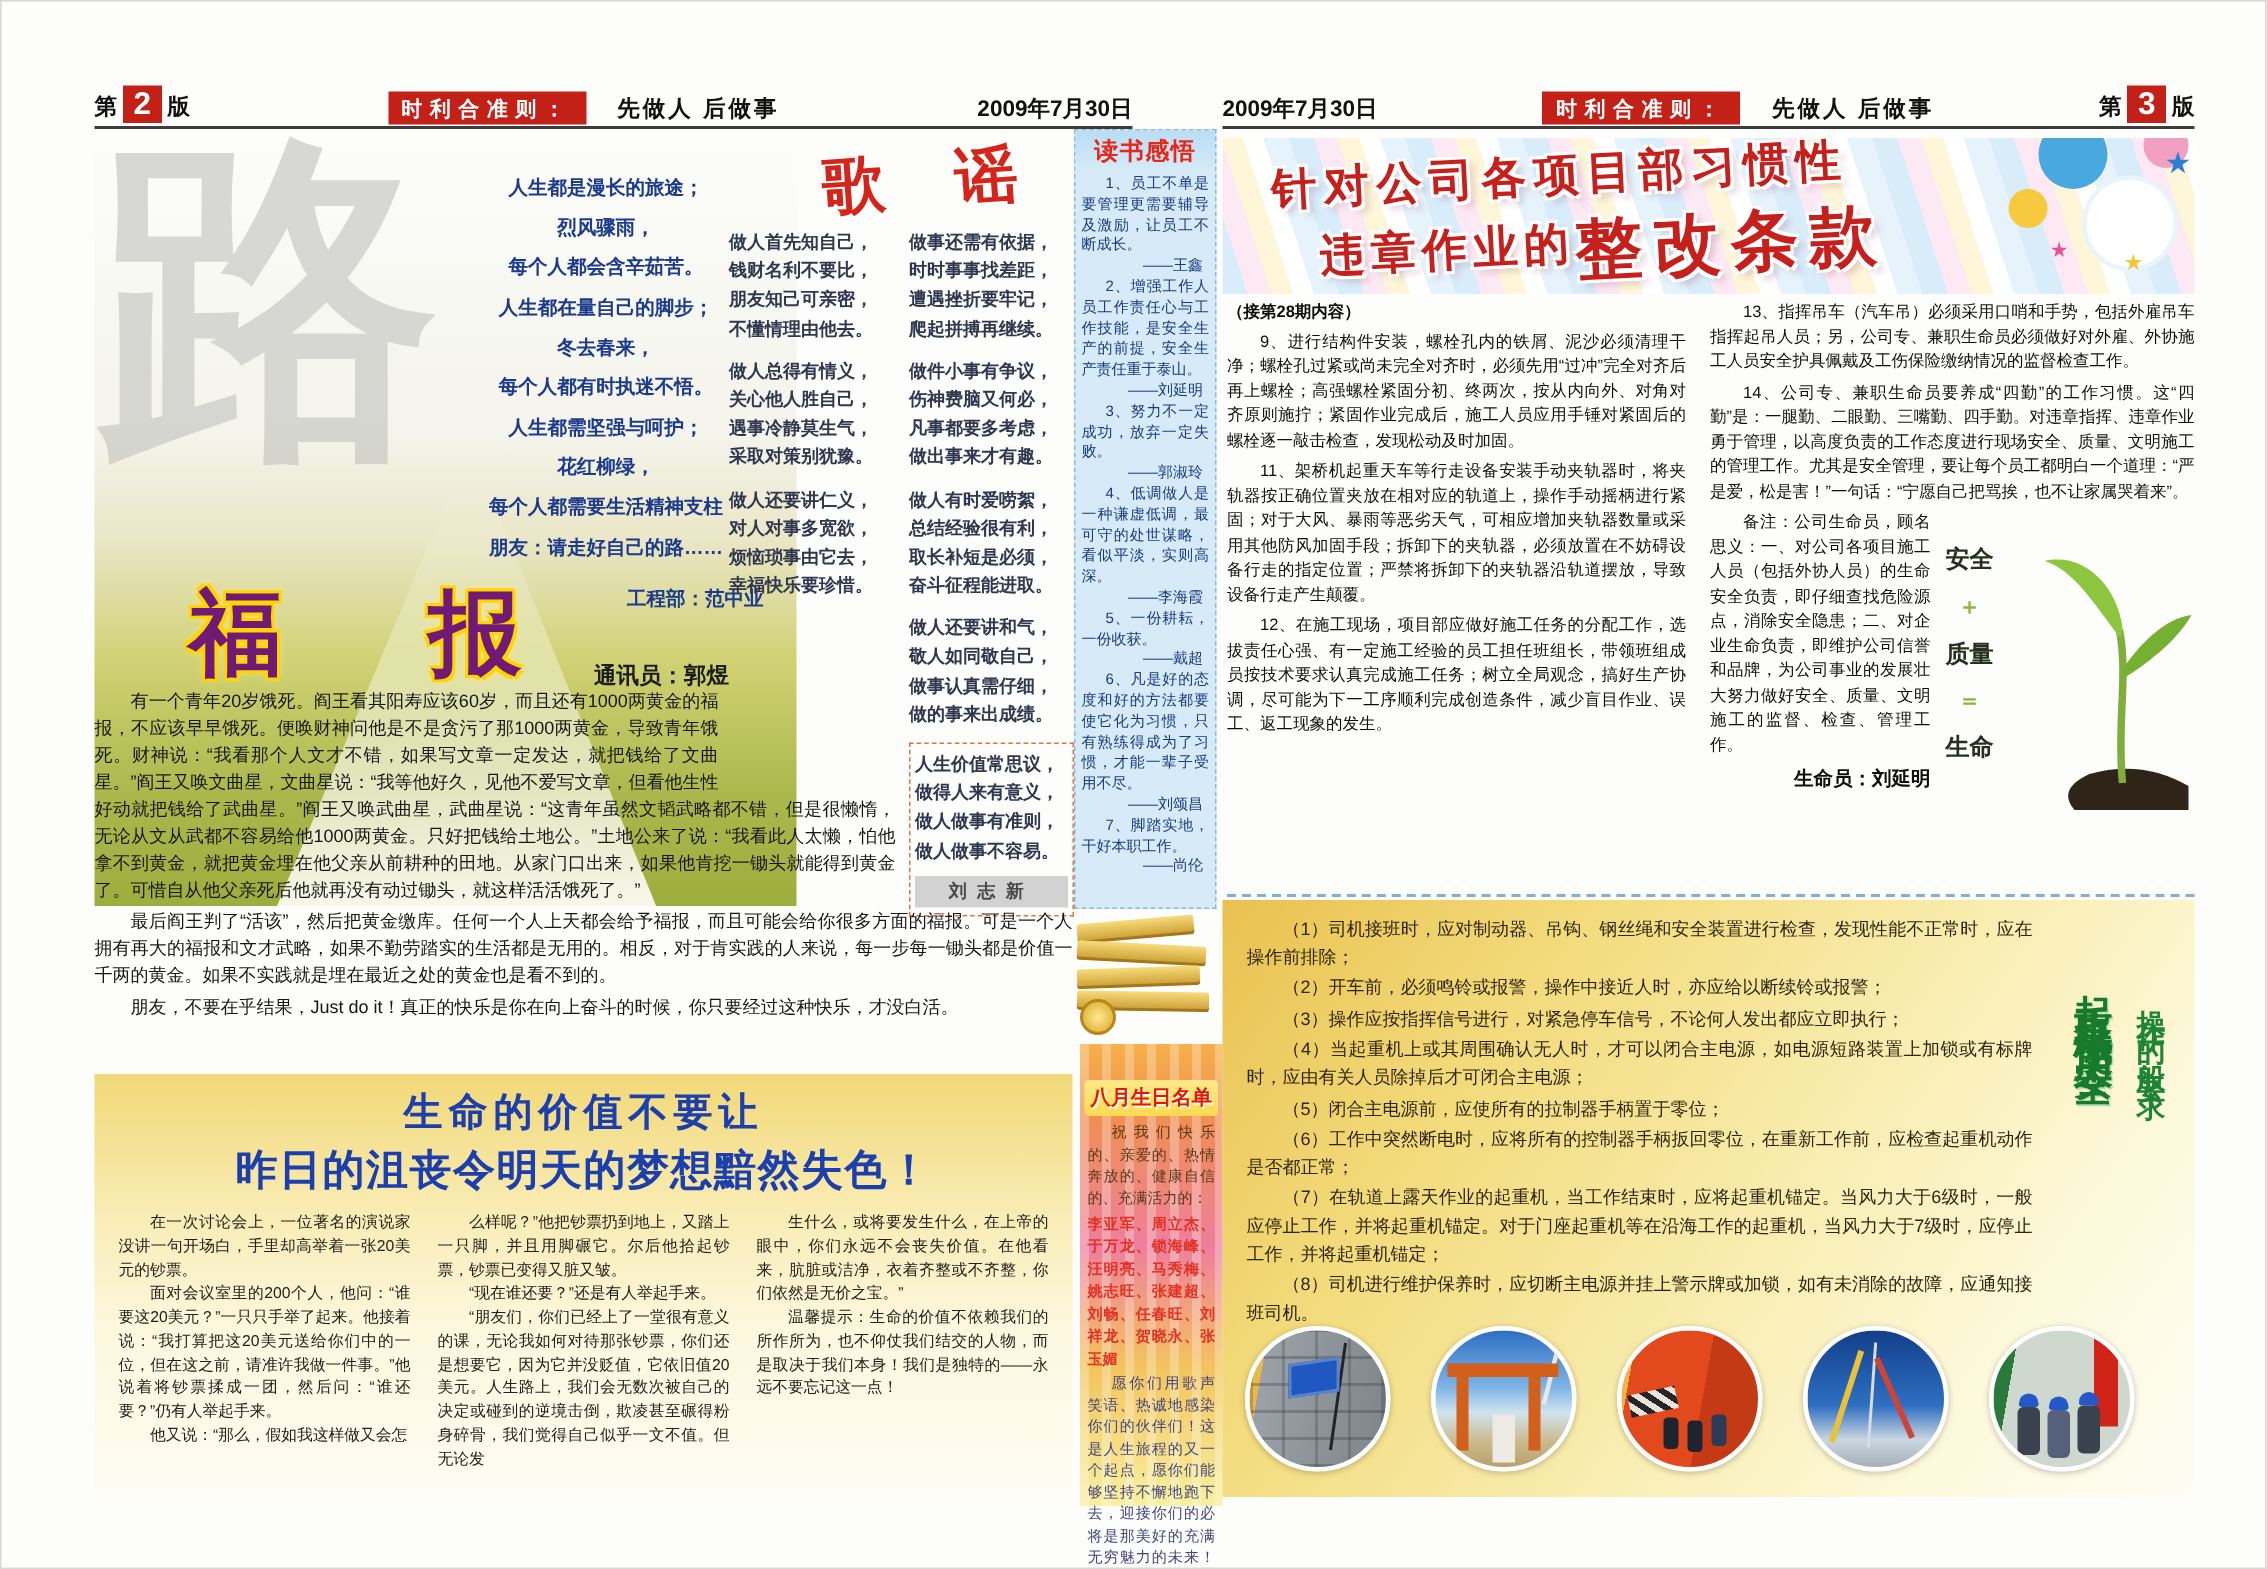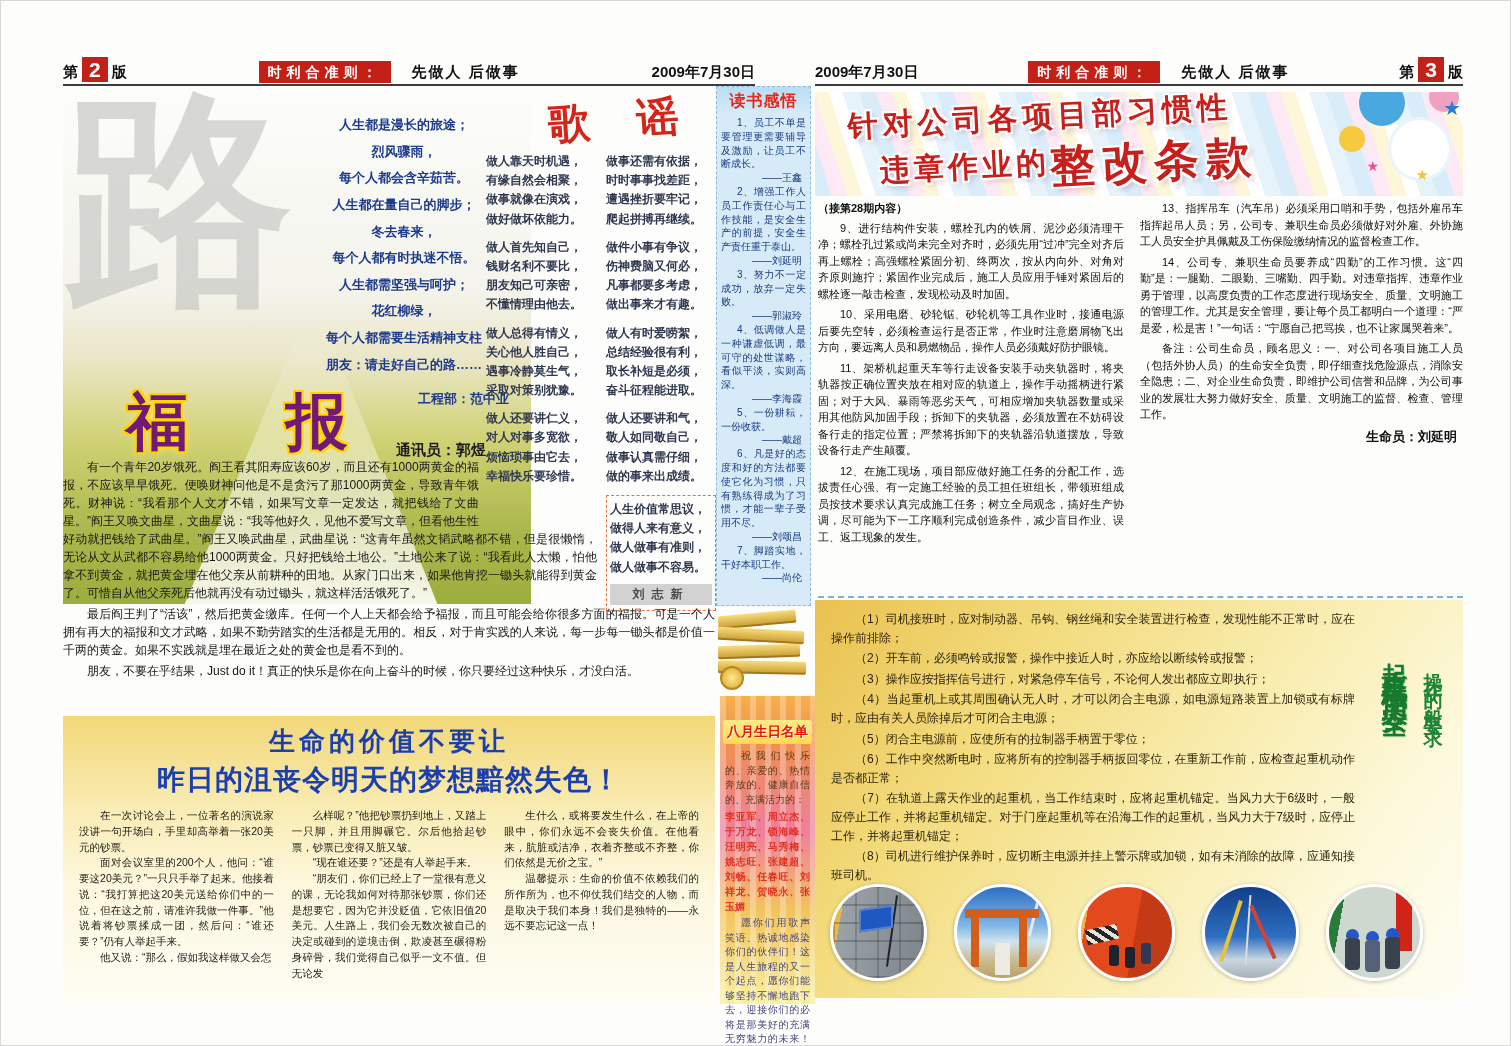--- a/index.html
+++ b/index.html
@@ -205,26 +205,20 @@
           <div class="poem-line">朋友：请走好自己的路……</div>
         </div>
       <div class="poem-sign">工程部：范中业</div>
     </div>
   </section>
 
   <div class="gy-title">歌 谣</div>
   <section class="gy-cols">
     <div class="gy-col">
       <div class="stanza">
-          <div class="vline">做人靠天时机遇，</div>
-          <div class="vline">有缘自然会相聚，</div>
-          <div class="vline">做事就像在演戏，</div>
-          <div class="vline">做好做坏依能力。</div>
-        </div>
-      <div class="stanza">
           <div class="vline">做人首先知自己，</div>
           <div class="vline">钱财名利不要比，</div>
           <div class="vline">朋友知己可亲密，</div>
           <div class="vline">不懂情理由他去。</div>
         </div>
       <div class="stanza">
           <div class="vline">做人总得有情义，</div>
           <div class="vline">关心他人胜自己，</div>
           <div class="vline">遇事冷静莫生气，</div>
           <div class="vline">采取对策别犹豫。</div>
@@ -372,28 +366,42 @@
         <span class="bt2a">违章作业的</span><span class="bt2b">整改条款</span>
       </div>
     </div>
   </section>
 
   <section class="article">
     <div class="art-col1">
       <p class="cont-note">（接第28期内容）</p>
       <div>
           <p class="para">9、进行结构件安装，螺栓孔内的铁屑、泥沙必须清理干净；螺栓孔过紧或尚未完全对齐时，必须先用“过冲”完全对齐后再上螺栓；高强螺栓紧固分初、终两次，按从内向外、对角对齐原则施拧；紧固作业完成后，施工人员应用手锤对紧固后的螺栓逐一敲击检查，发现松动及时加固。</p>
-          <p class="para">10、采用电磨、砂轮锯、砂轮机等工具作业时，接通电源后要先空转，必须检查运行是否正常，作业时注意磨屑物飞出方向，要远离人员和易燃物品，操作人员必须戴好防护眼镜。</p>
           <p class="para">11、架桥机起重天车等行走设备安装手动夹轨器时，将夹轨器按正确位置夹放在相对应的轨道上，操作手动摇柄进行紧固；对于大风、暴雨等恶劣天气，可相应增加夹轨器数量或采用其他防风加固手段；拆卸下的夹轨器，必须放置在不妨碍设备行走的指定位置；严禁将拆卸下的夹轨器沿轨道摆放，导致设备行走产生颠覆。</p>
           <p class="para">12、在施工现场，项目部应做好施工任务的分配工作，选拔责任心强、有一定施工经验的员工担任班组长，带领班组成员按技术要求认真完成施工任务；树立全局观念，搞好生产协调，尽可能为下一工序顺利完成创造条件，减少盲目作业、误工、返工现象的发生。</p>
         </div>
     </div>
     <div class="art-col2">
       <p class="para">13、指挥吊车（汽车吊）必须采用口哨和手势，包括外雇吊车指挥起吊人员；另，公司专、兼职生命员必须做好对外雇、外协施工人员安全护具佩戴及工伤保险缴纳情况的监督检查工作。</p>
       <p class="para">14、公司专、兼职生命员要养成“四勤”的工作习惯。这“四勤”是：一腿勤、二眼勤、三嘴勤、四手勤。对违章指挥、违章作业勇于管理，以高度负责的工作态度进行现场安全、质量、文明施工的管理工作。尤其是安全管理，要让每个员工都明白一个道理：“严是爱，松是害！”一句话：“宁愿自己把骂挨，也不让家属哭着来”。</p>
+      <div class="plant-box">
+        <div class="plant-labels">
+          <span>安全</span>
+          <span class="plant-sym">＋</span>
+          <span>质量</span>
+          <span class="plant-sym">＝</span>
+          <span>生命</span>
+        </div>
+        <svg class="sprout" width="110" height="198" viewBox="0 0 110 198">
+          <path d="M30 198 Q18 184 40 174 Q75 164 106 182 L106 198 Z" fill="#2e2417"></path>
+          <path d="M62 180 C58 140 66 110 60 78" stroke="#7fae3c" stroke-width="5" fill="none"></path>
+          <path d="M61 84 C44 62 30 38 10 32 C36 26 58 48 62 76 Z" fill="#8cc63f"></path>
+          <path d="M62 104 C76 84 92 70 108 68 C98 86 76 102 63 110 Z" fill="#76b033"></path>
+        </svg>
+      </div>
       <p class="para">备注：公司生命员，顾名思义：一、对公司各项目施工人员（包括外协人员）的生命安全负责，即仔细查找危险源点，消除安全隐患；二、对企业生命负责，即维护公司信誉和品牌，为公司事业的发展壮大努力做好安全、质量、文明施工的监督、检查、管理工作。</p>
       <div class="art-sig">生命员：刘延明</div>
     </div>
   </section>
 
   <section class="crane">
     <div>
         <p class="crane-item">（1）司机接班时，应对制动器、吊钩、钢丝绳和安全装置进行检查，发现性能不正常时，应在操作前排除；</p>
         <p class="crane-item">（2）开车前，必须鸣铃或报警，操作中接近人时，亦应给以断续铃或报警；</p>
         <p class="crane-item">（3）操作应按指挥信号进行，对紧急停车信号，不论何人发出都应立即执行；</p>

